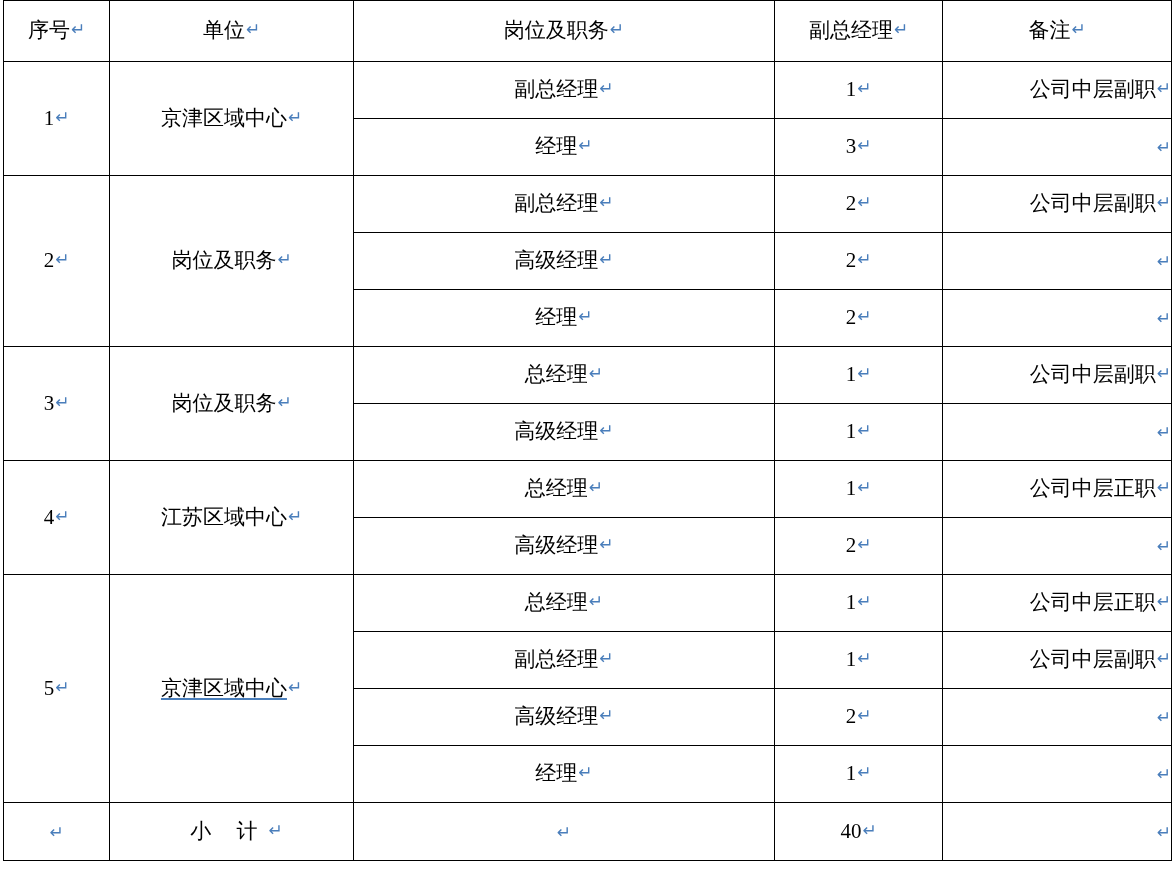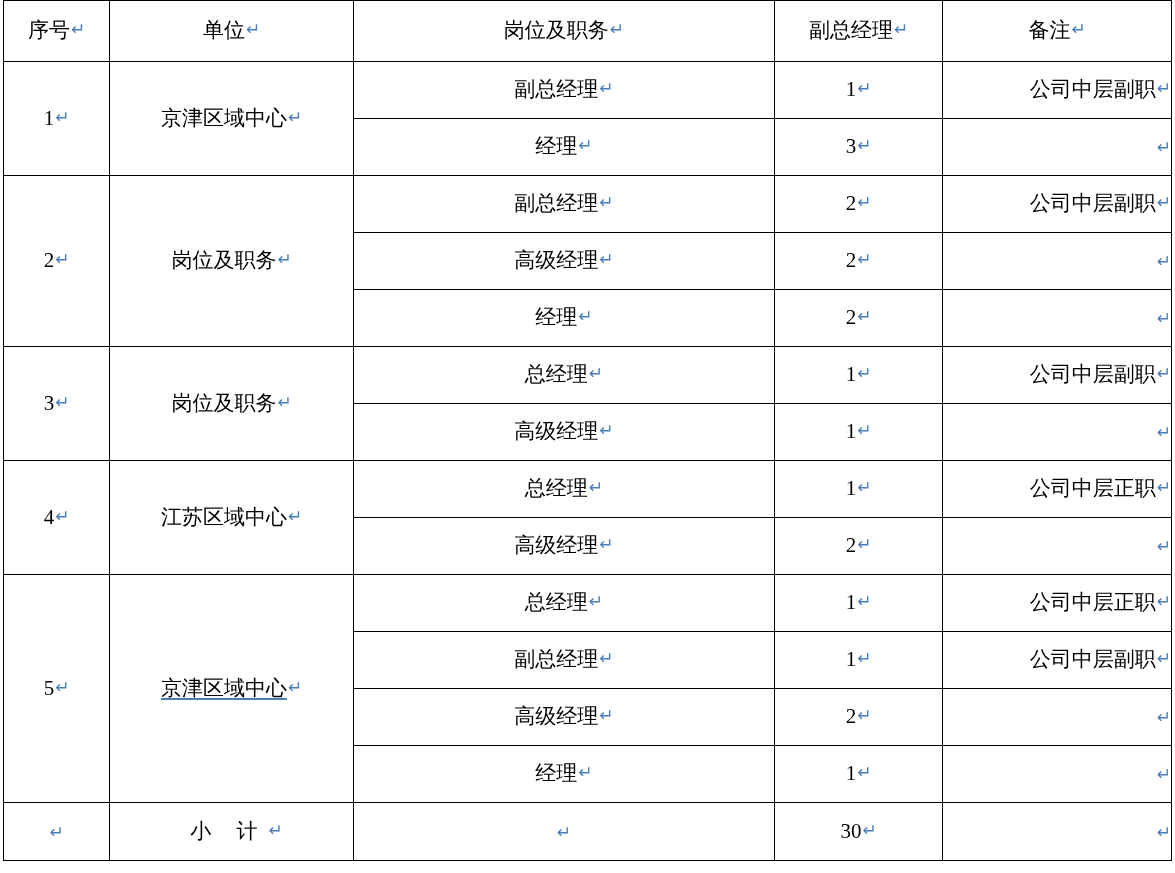--- a/index.html
+++ b/index.html
@@ -158,17 +158,17 @@
   <tr>
     <td class="c-post"><span>经理</span><span class="pm">↵</span></td>
     <td class="c-num"><span>1</span><span class="pm">↵</span></td>
     <td class="c-remark"><span class="pm-only">↵</span></td>
   </tr>
 
   <tr class="row-tall">
     <td class="c-seq"><span class="pm-only">↵</span></td>
     <td class="c-unit"><span class="subtotal-label">小 计</span><span class="pm">↵</span></td>
     <td class="c-post"><span class="pm-only">↵</span></td>
-    <td class="c-num"><span>30</span><span class="pm">↵</span></td>
+    <td class="c-num"><span>40</span><span class="pm">↵</span></td>
     <td class="c-remark"><span class="pm-only">↵</span></td>
   </tr>
 </tbody>
   </table>
 
 </body></html>

